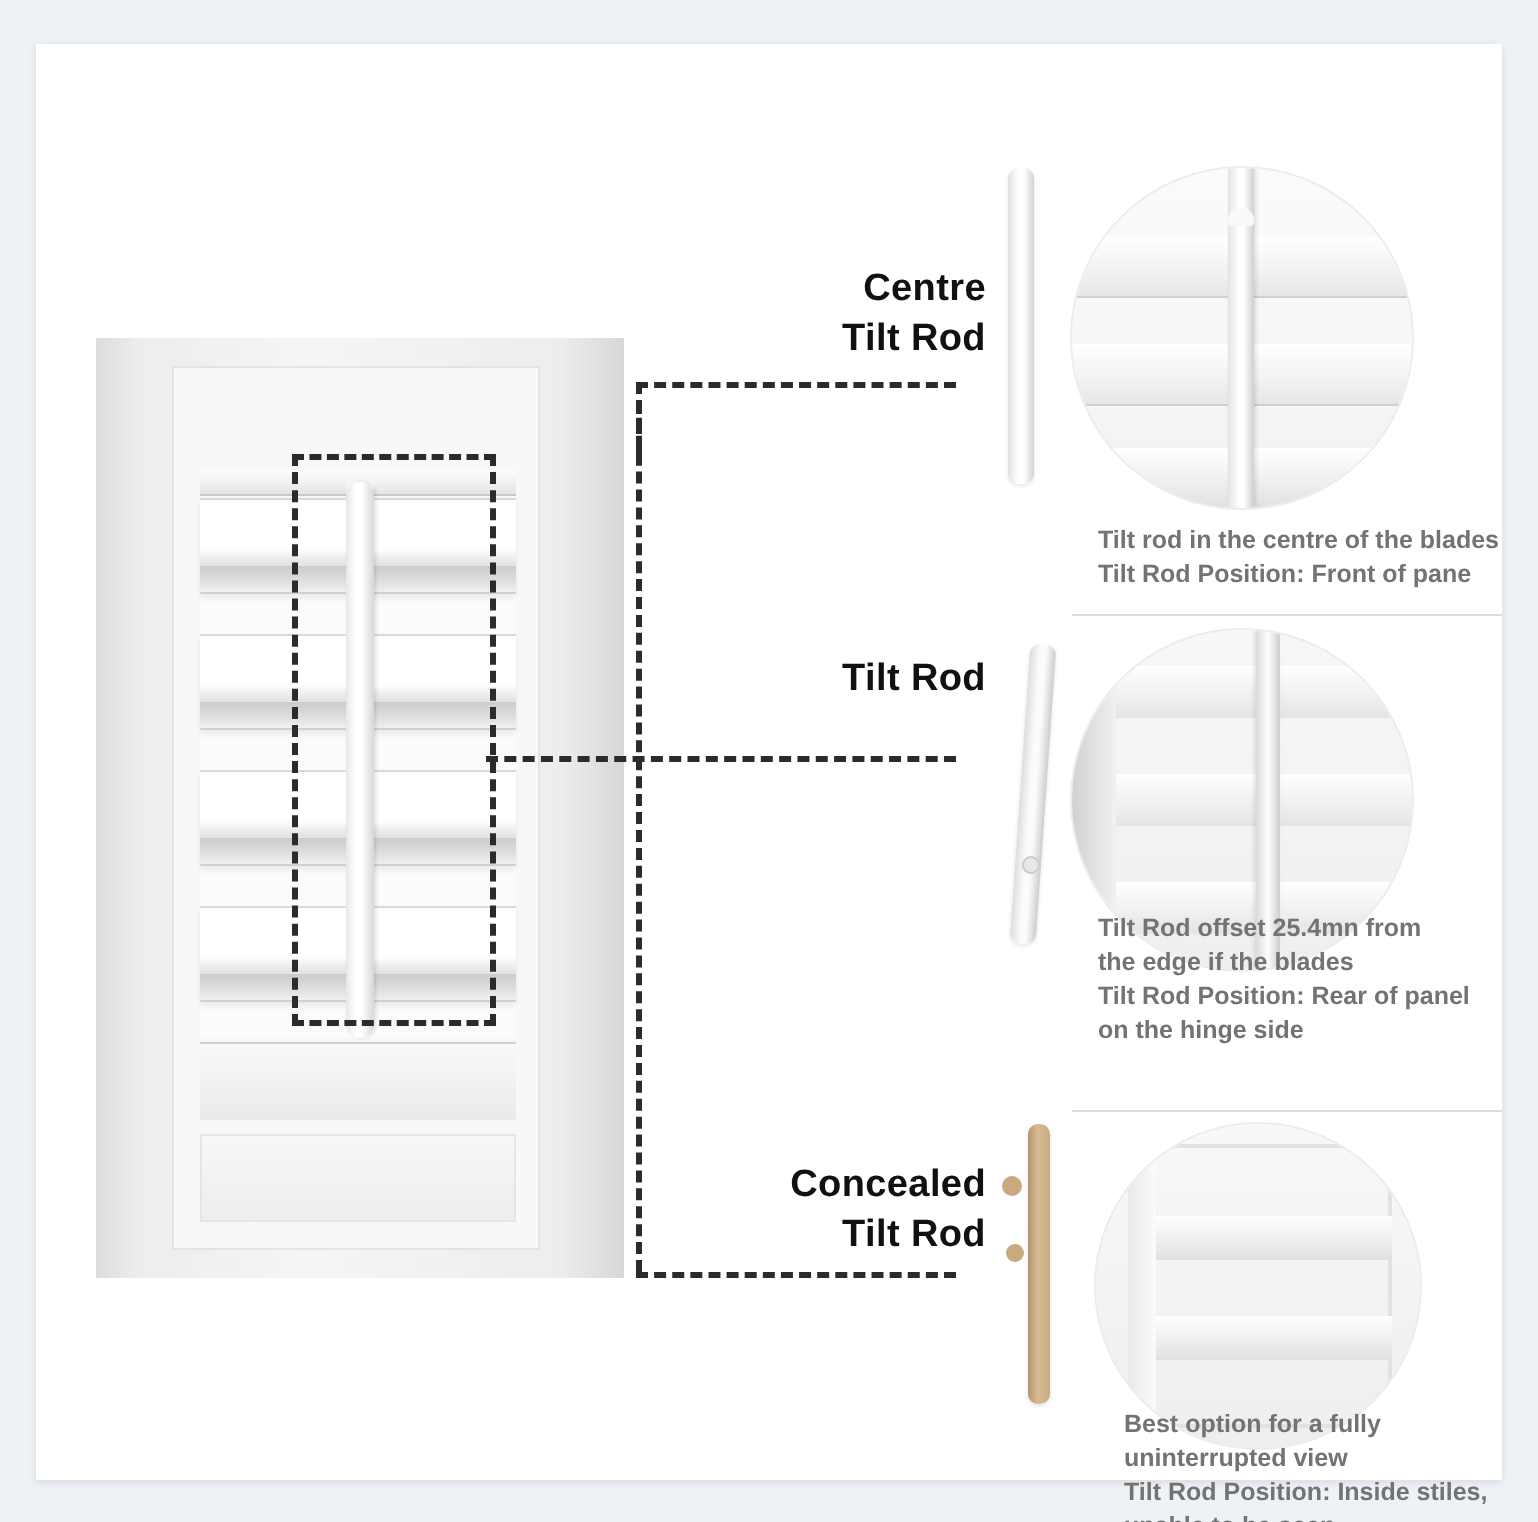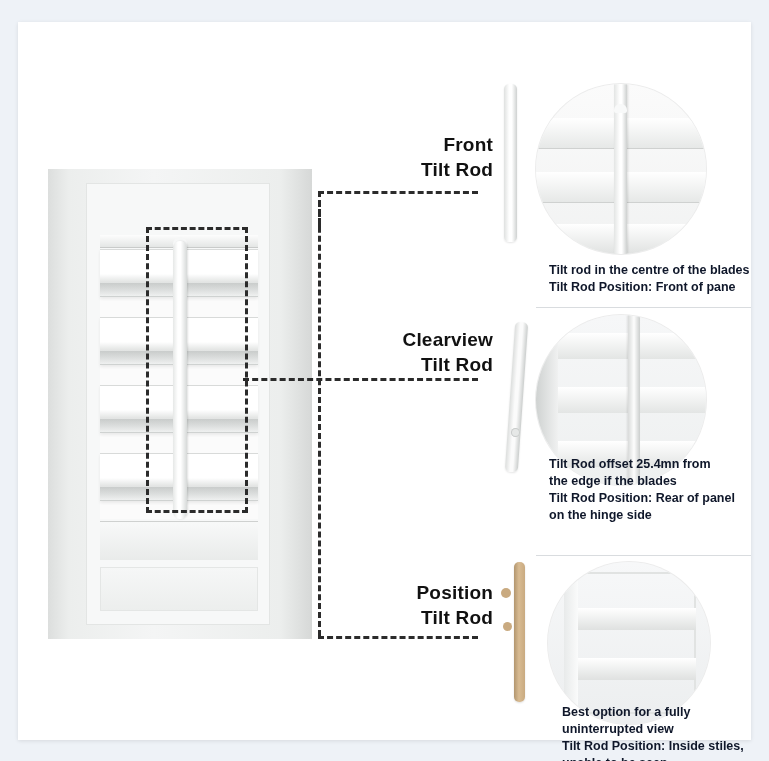--- a/index.html
+++ b/index.html
@@ -151,21 +151,21 @@
     position: absolute;
     border-radius: 50%;
     overflow: hidden;
     background: #f2f3f4;
     box-shadow: 0 0 0 1px #ececec;
   }
   .caption {
     position: absolute;
     font-size: 12.5px;
     font-weight: bold;
-    color: #0f172a;
+    color: #737373;
     line-height: 17px;
     white-space: pre-line;
   }
   .divider {
     position: absolute;
     height: 1px;
     background: #d9dcdf;
   }
 
   
@@ -209,31 +209,30 @@
 
     <div class="lead" style="left:300px; top:169px; width:160px;"></div>
     <div class="lead-v" style="left:300px; top:169px; height:36px;"></div>
 
     <div class="lead" style="left:225px; top:356px; width:235px;"></div>
 
     <div class="lead-v" style="left:300px; top:169px; height:445px;"></div>
     <div class="lead" style="left:300px; top:614px; width:160px;"></div>
 
     <div class="label" style="left:300px; top:110px; width:175px;">
-      <div>Front</div>
+      <div>Centre</div>
       <div>Tilt Rod</div>
     </div>
 
     <div class="label" style="left:290px; top:305px; width:185px;">
-      <div>Clearview</div>
       <div>Tilt Rod</div>
     </div>
 
     <div class="label" style="left:290px; top:558px; width:185px;">
-      <div>Position</div>
+      <div>Concealed</div>
       <div>Tilt Rod</div>
     </div>
 
     <div class="row">
 
       <div class="rod-sample" style="left:486px; top:62px; width:13px; height:158px;
                   background:linear-gradient(90deg,#dfe1e0,#ffffff 40%,#ffffff 60%,#cfd2d1);
                   box-shadow:0 1px 2px rgba(0,0,0,0.10);"></div>
 
       <div class="photo" style="left:518px; top:62px; width:170px; height:170px;">

